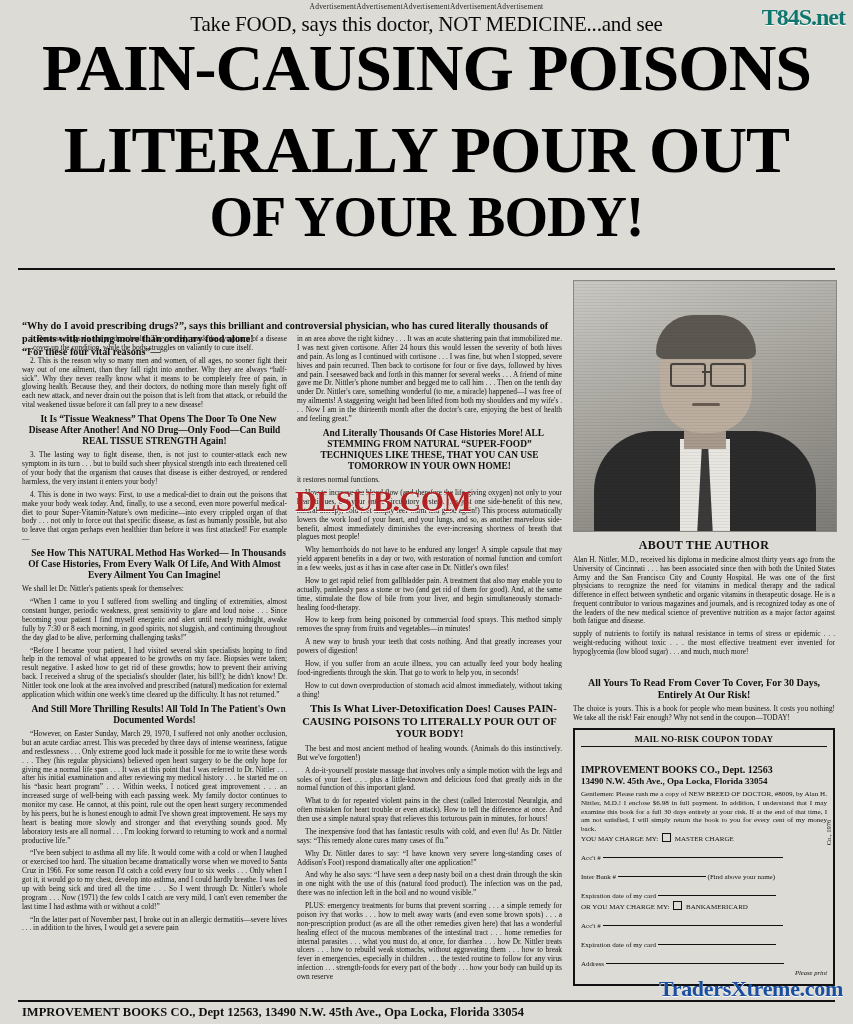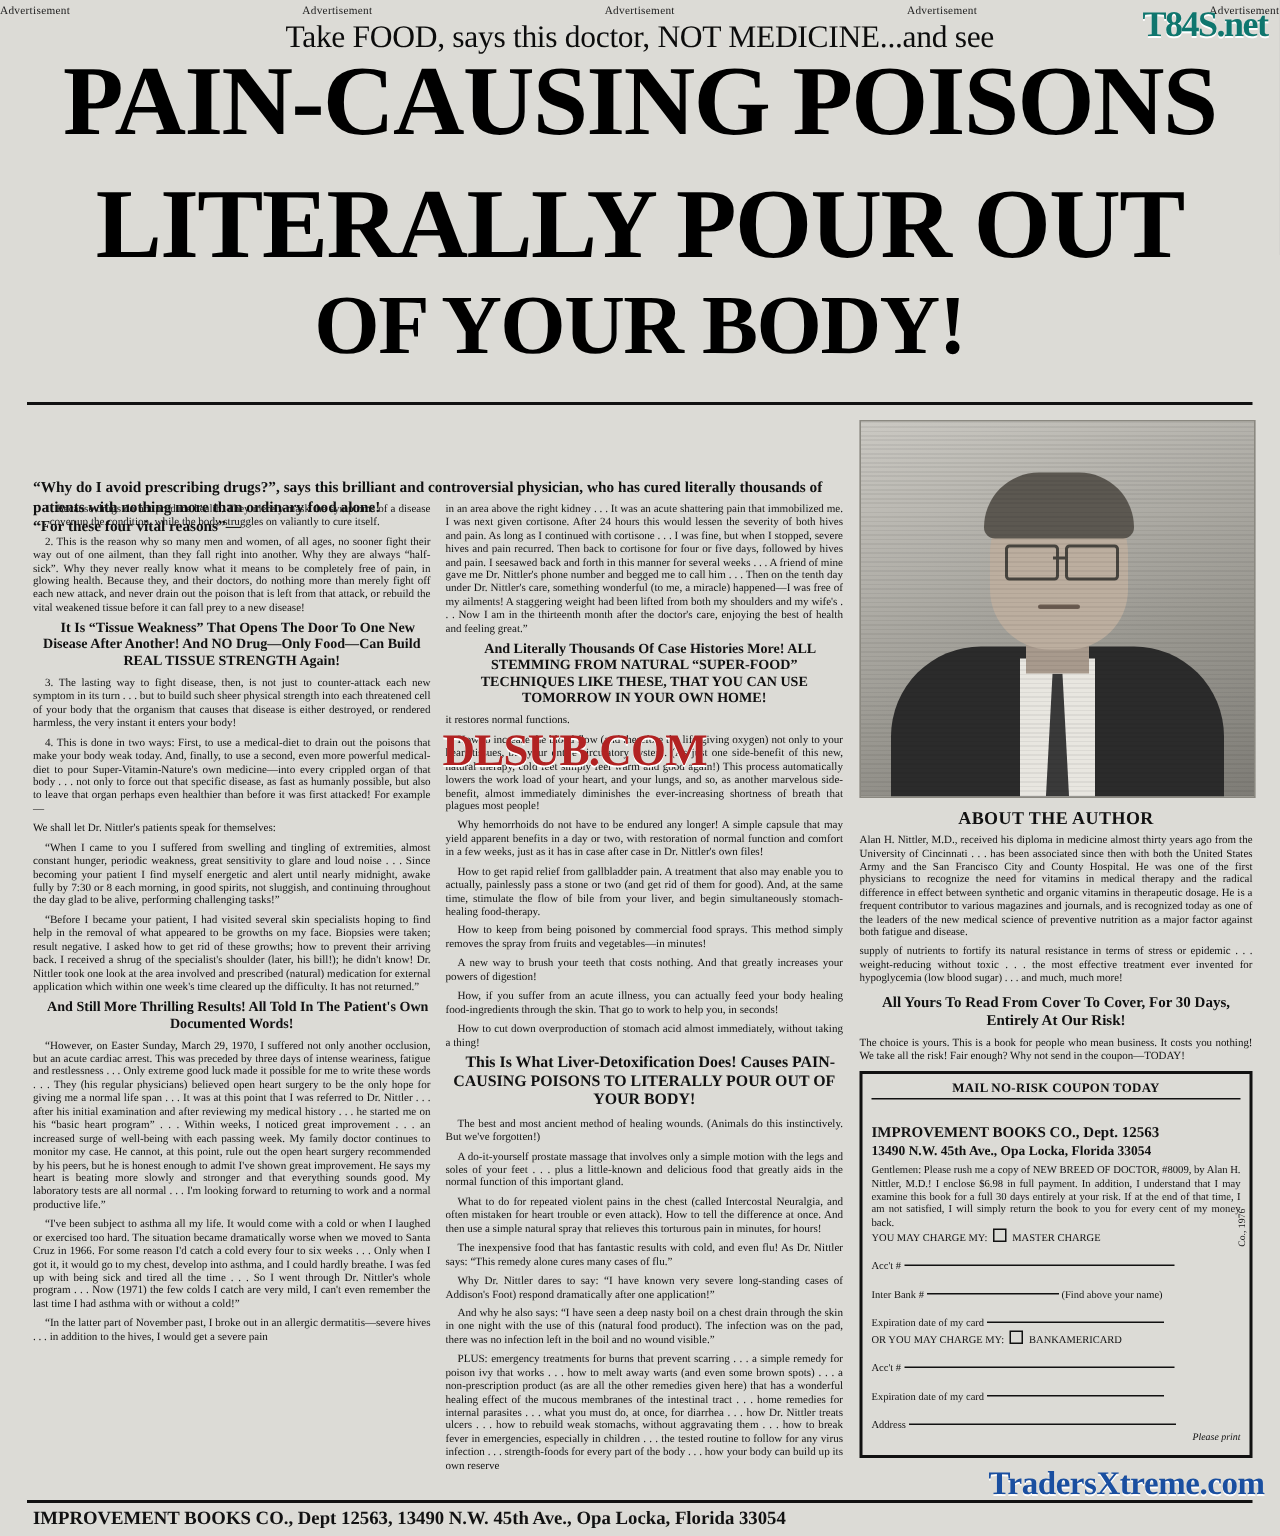--- a/index.html
+++ b/index.html
@@ -9,21 +9,21 @@
     background:#d8d7d2;
     overflow:hidden;
   }
   .paper{
     position:absolute;left:0;top:0;width:853px;height:1024px;
     background:#dcdbd6;
   }
   
   .adrow{
     position:absolute;top:2px;left:0;width:853px;height:12px;
-    display:flex;justify-content:space-between;align-items:flex-start;
+    display:flex;justify-content:center;align-items:flex-start;
     font-family:"Liberation Serif",serif;font-size:7.5px;letter-spacing:.2px;
   }
   .adrow span{color:#222;}
   .kicker{
     position:absolute;top:12px;left:0;width:853px;text-align:center;
     font-size:21px;font-family:"Liberation Serif",serif;color:#0c0c0c;
     letter-spacing:-0.2px;
   }
   .headline{
     position:absolute;left:0;width:853px;text-align:center;
@@ -90,21 +90,21 @@
   .photo .mouth{position:absolute;left:118px;top:122px;width:28px;height:3px;background:#6b5c51;border-radius:2px;}
   .photo .grain{position:absolute;inset:0;opacity:.22;
     background-image:repeating-linear-gradient(0deg,rgba(0,0,0,.25) 0 1px,transparent 1px 3px);}
   .about-h{
     text-align:center;font-weight:bold;font-size:12px;margin:6px 0 3px 0;
     letter-spacing:.3px;
   }
   .about-p{font-size:7.3px;line-height:1.2;text-align:justify;}
   .about-p2{font-size:7.3px;line-height:1.2;text-align:justify;margin-top:4px;}
   .cta{
-    text-align:center;font-weight:bold;font-size:10px;line-height:1.2;margin:7px 0 4px 0;
+    text-align:center;font-weight:bold;font-size:10px;line-height:1.2;margin:21px 0 4px 0;
   }
   .choice{font-size:7.3px;line-height:1.2;text-align:justify;margin-bottom:5px;}
   .coupon{
     border:2px solid #111;padding:4px 6px 6px 6px;font-size:7.2px;line-height:1.25;
   }
   .coupon-h{
     text-align:center;font-weight:bold;font-size:8.6px;border-bottom:1px solid #111;
     padding-bottom:2px;margin-bottom:17px;letter-spacing:.2px;
   }
   .coupon-co{font-weight:bold;font-size:10px;line-height:1.15;}
@@ -146,20 +146,21 @@
     <div>“Why do I avoid prescribing drugs?”, says this brilliant and controversial physician, who has cured literally thousands of patients with nothing more than ordinary food alone!</div>
     <div>“For these four vital reasons”—</div>
   </div>
 
   <div class="col colA">
     <p>1. Because drugs do not produce health. They merely mask the symptoms of a disease . . . cover up the condition, while the body struggles on valiantly to cure itself.</p>
     <p>2. This is the reason why so many men and women, of all ages, no sooner fight their way out of one ailment, than they fall right into another. Why they are always “half-sick”. Why they never really know what it means to be completely free of pain, in glowing health. Because they, and their doctors, do nothing more than merely fight off each new attack, and never drain out the poison that is left from that attack, or rebuild the vital weakened tissue before it can fall prey to a new disease!</p>
     <p class="ctr">It Is “Tissue Weakness” That Opens The Door To One New Disease After Another! And NO Drug—Only Food—Can Build REAL TISSUE STRENGTH Again!</p>
     <p>3. The lasting way to fight disease, then, is not just to counter-attack each new symptom in its turn . . . but to build such sheer physical strength into each threatened cell of your body that the organism that causes that disease is either destroyed, or rendered harmless, the very instant it enters your body!</p>
     <p>4. This is done in two ways: First, to use a medical-diet to drain out the poisons that make your body weak today. And, finally, to use a second, even more powerful medical-diet to pour Super-Vitamin-Nature's own medicine—into every crippled organ of that body . . . not only to force out that specific disease, as fast as humanly possible, but also to leave that organ perhaps even healthier than before it was first attacked! For example—</p>
+    <p class="ctr">See How This NATURAL Method Has Worked— In Thousands Of Case Histories, From Every Walk Of Life, And With Almost Every Ailment You Can Imagine!</p>
     <p class="noind">We shall let Dr. Nittler's patients speak for themselves:</p>
     <p>“When I came to you I suffered from swelling and tingling of extremities, almost constant hunger, periodic weakness, great sensitivity to glare and loud noise . . . Since becoming your patient I find myself energetic and alert until nearly midnight, awake fully by 7:30 or 8 each morning, in good spirits, not sluggish, and continuing throughout the day glad to be alive, performing challenging tasks!”</p>
     <p>“Before I became your patient, I had visited several skin specialists hoping to find help in the removal of what appeared to be growths on my face. Biopsies were taken; result negative. I asked how to get rid of these growths; how to prevent their arriving back. I received a shrug of the specialist's shoulder (later, his bill!); he didn't know! Dr. Nittler took one look at the area involved and prescribed (natural) medication for external application which within one week's time cleared up the difficulty. It has not returned.”</p>
     <p class="ctr">And Still More Thrilling Results! All Told In The Patient's Own Documented Words!</p>
     <p>“However, on Easter Sunday, March 29, 1970, I suffered not only another occlusion, but an acute cardiac arrest. This was preceded by three days of intense weariness, fatigue and restlessness . . . Only extreme good luck made it possible for me to write these words . . . They (his regular physicians) believed open heart surgery to be the only hope for giving me a normal life span . . . It was at this point that I was referred to Dr. Nittler . . . after his initial examination and after reviewing my medical history . . . he started me on his “basic heart program” . . . Within weeks, I noticed great improvement . . . an increased surge of well-being with each passing week. My family doctor continues to monitor my case. He cannot, at this point, rule out the open heart surgery recommended by his peers, but he is honest enough to admit I've shown great improvement. He says my heart is beating more slowly and stronger and that everything sounds good. My laboratory tests are all normal . . . I'm looking forward to returning to work and a normal productive life.”</p>
     <p>“I've been subject to asthma all my life. It would come with a cold or when I laughed or exercised too hard. The situation became dramatically worse when we moved to Santa Cruz in 1966. For some reason I'd catch a cold every four to six weeks . . . Only when I got it, it would go to my chest, develop into asthma, and I could hardly breathe. I was fed up with being sick and tired all the time . . . So I went through Dr. Nittler's whole program . . . Now (1971) the few colds I catch are very mild, I can't even remember the last time I had asthma with or without a cold!”</p>
     <p>“In the latter part of November past, I broke out in an allergic dermatitis—severe hives . . . in addition to the hives, I would get a severe pain</p>
   </div>
 
   <div class="col colB">

